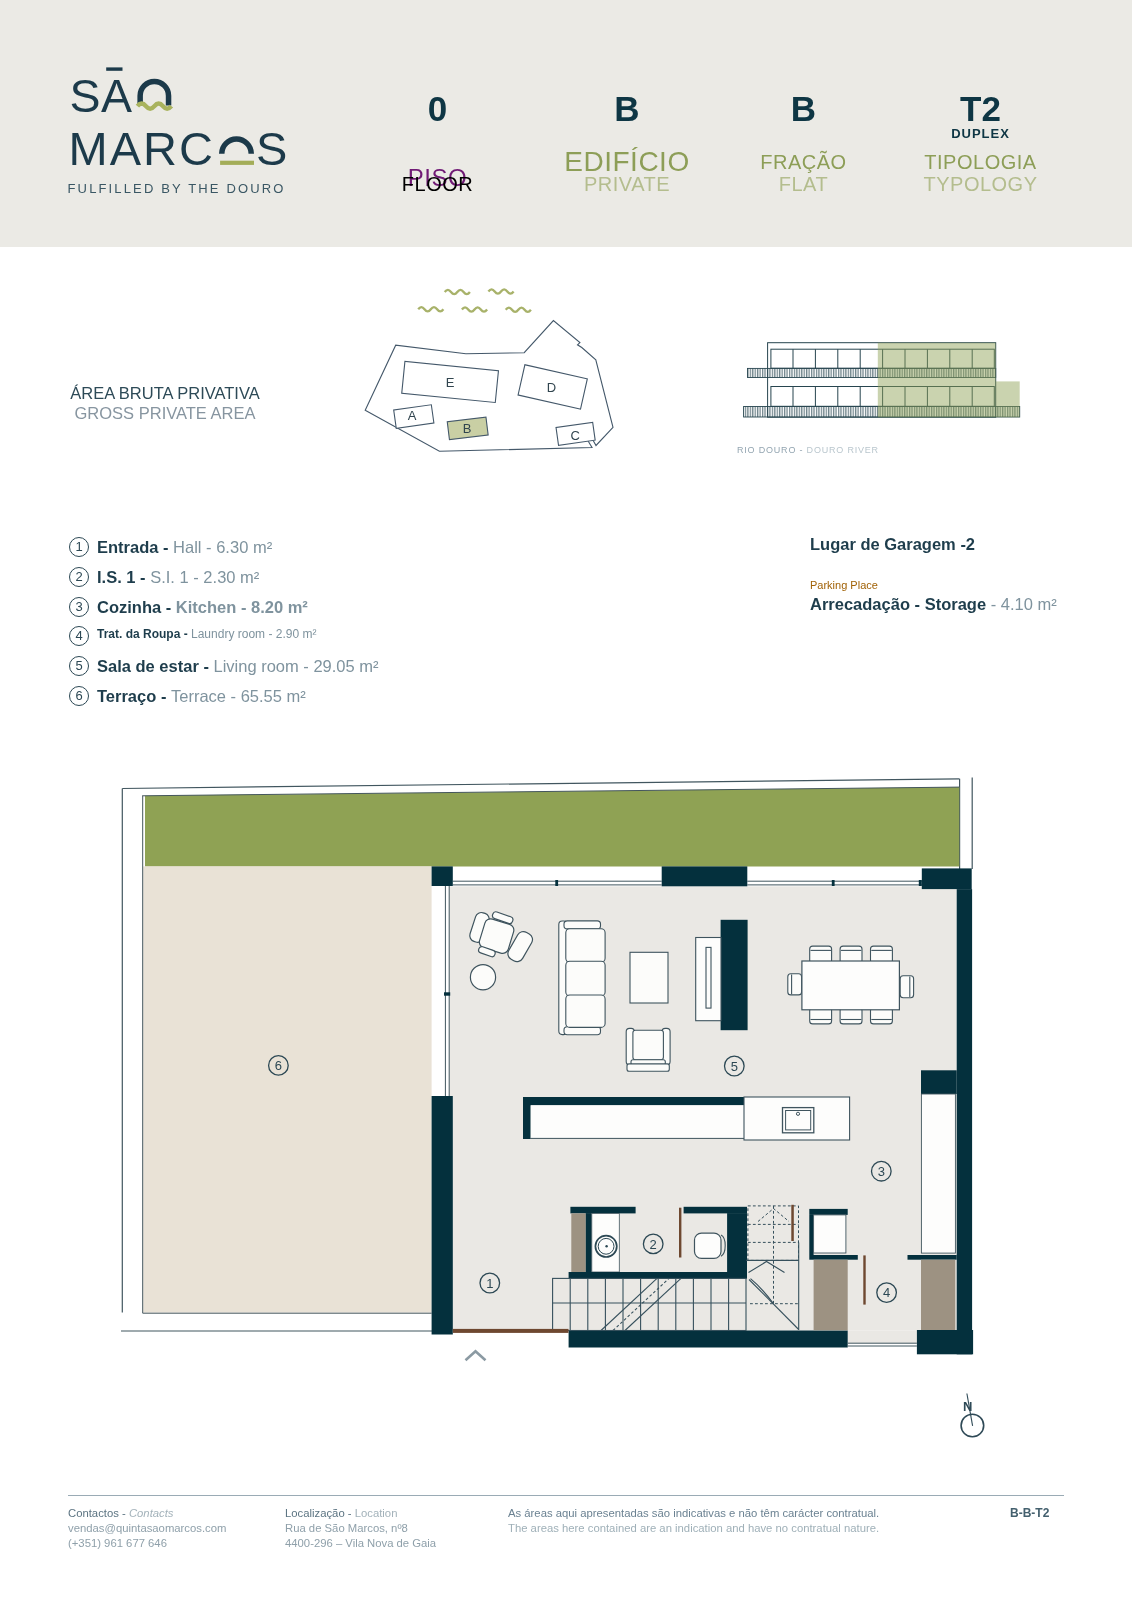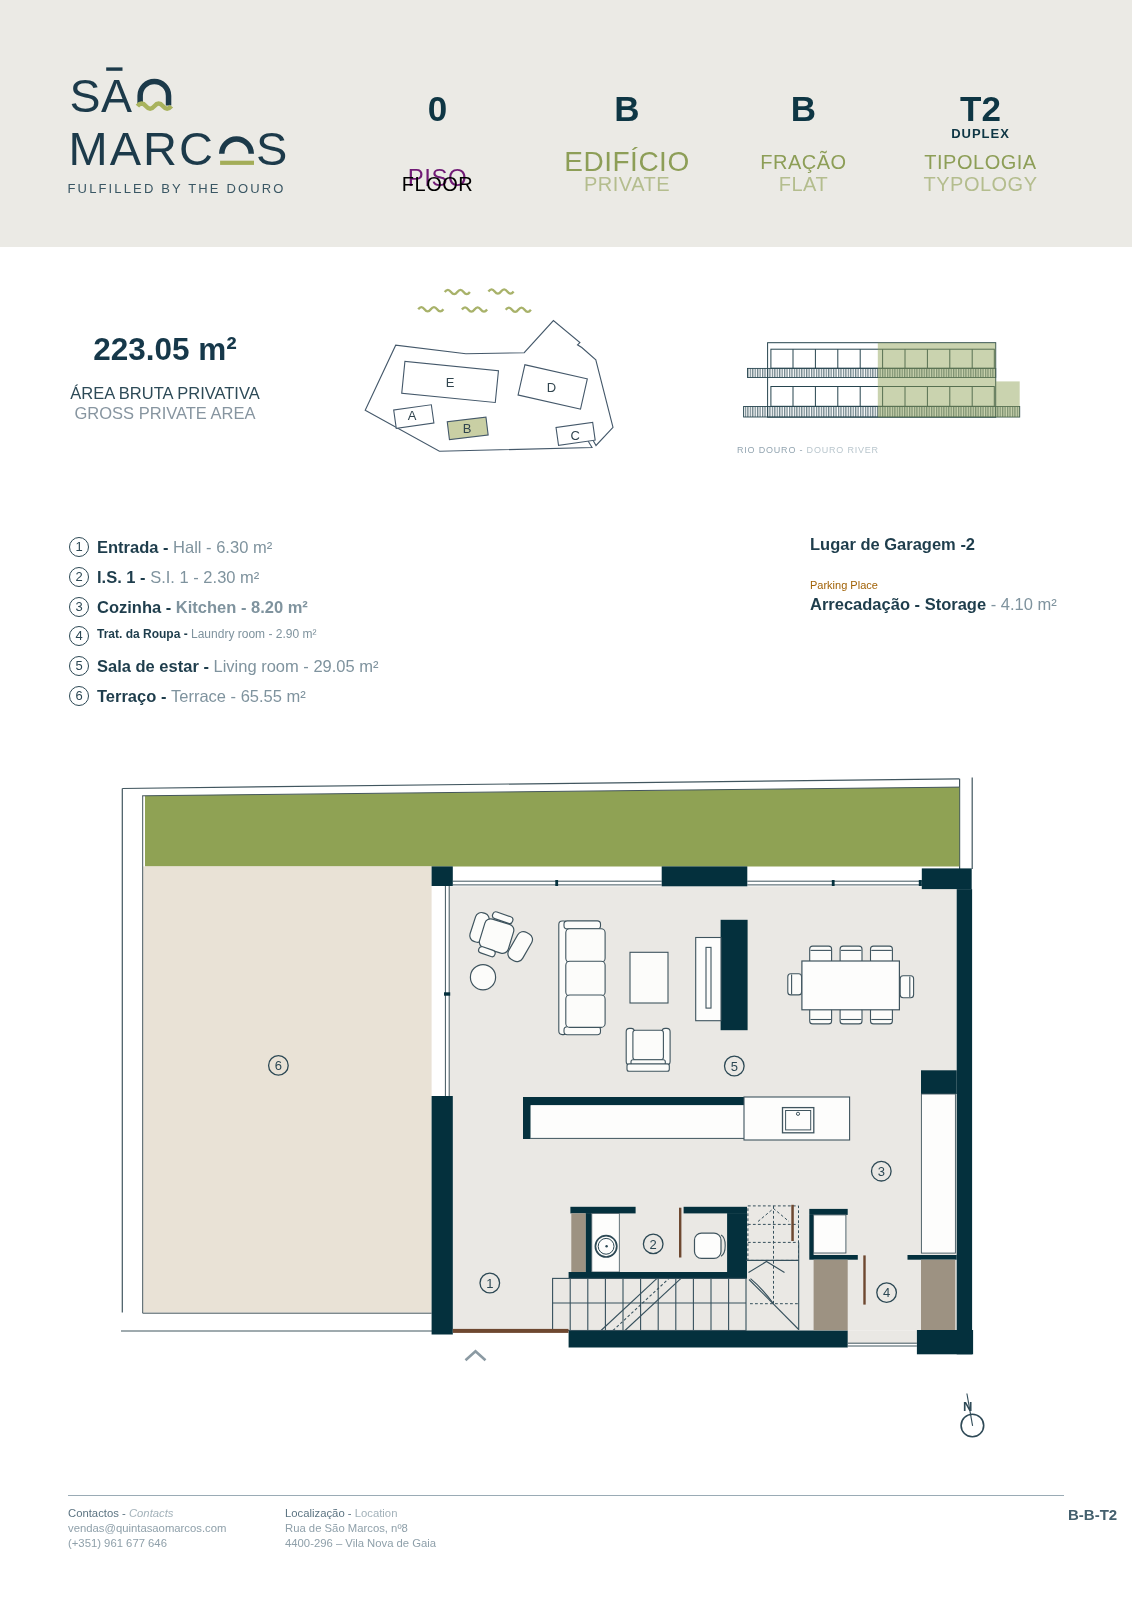--- a/index.html
+++ b/index.html
@@ -38,21 +38,20 @@
 
 <div class="abs ctr" style="left:728.5px;top:91px;width:150px;font-size:35px;line-height:35px;font-weight:700;color:#0e3644;">B</div>
 <div class="abs ctr" style="left:728.5px;top:152px;width:150px;font-size:20px;line-height:20px;color:#8d9e57;letter-spacing:0.5px;">FRAÇÃO</div>
 <div class="abs ctr" style="left:728.5px;top:173.8px;width:150px;font-size:20px;line-height:20px;color:#b4bd8e;letter-spacing:0.5px;">FLAT</div>
 
 <div class="abs ctr" style="left:905.5px;top:91px;width:150px;font-size:35px;line-height:35px;font-weight:700;color:#0e3644;">T2</div>
 <div class="abs ctr" style="left:905.5px;top:126.5px;width:150px;font-size:13px;line-height:13px;font-weight:700;color:#0e3644;letter-spacing:1px;">DUPLEX</div>
 <div class="abs ctr" style="left:905.5px;top:152px;width:150px;font-size:20px;line-height:20px;color:#8d9e57;letter-spacing:0.5px;">TIPOLOGIA</div>
 <div class="abs ctr" style="left:905.5px;top:173.8px;width:150px;font-size:20px;line-height:20px;color:#b4bd8e;letter-spacing:0.5px;">TYPOLOGY</div>
 
-<div class="abs ctr" style="left:45px;top:331px;width:240px;font-size:31.5px;font-weight:700;color:#16384a;">223.05 m²</div>
 
 <div class="abs ctr" style="left:45px;top:384px;width:240px;font-size:16.5px;color:#2d4a57;">ÁREA BRUTA PRIVATIVA</div>
 
 <div class="abs ctr" style="left:45px;top:404px;width:240px;font-size:16.5px;color:#8795a0;">GROSS PRIVATE AREA</div>
 
 <svg class="abs" style="left:350px;top:280px;" width="290" height="185" viewBox="350 280 290 185">
 
   <g stroke="#a8b26a" stroke-width="2.3" fill="none">
     <path d="M 444.7 292 q 3.2 -4.2 6.3 0 q 3.2 4.2 6.3 0 q 3.2 -4.2 6.3 0 q 3.2 4.2 6.3 0"></path>
     <path d="M 488.4 291.5 q 3.2 -4.2 6.3 0 q 3.2 4.2 6.3 0 q 3.2 -4.2 6.3 0 q 3.2 4.2 6.3 0"></path>
@@ -461,16 +460,20 @@
   vendas@quintasaomarcos.com<br>
   (+351) 961 677 646
 </div>
 
 <div class="abs" style="left:285px;top:1506px;font-size:11.3px;line-height:15.2px;color:#8fa0aa;">
   <span style="color:#5c7482;">Localização -</span> <span style="color:#a3b2ba;">Location</span><br>
   Rua de São Marcos, nº8<br>
   4400-296 – Vila Nova de Gaia
 </div>
 
-
-<div class="abs" style="left:1020px;top:1506px;font-size:15px;font-weight:700;color:#44606e;padding-left:48px;">B-B-T2</div>
-
+<div class="abs" style="left:508px;top:1506px;font-size:11.3px;line-height:15.2px;color:#6b8292;">
+  As áreas aqui apresentadas são indicativas e não têm carácter contratual.<br>
+  <span style="color:#9fb0b8;">The areas here contained are an indication and have no contratual nature.</span>
 </div>
 
+<div class="abs" style="left:962px;top:1506px;font-size:12px;font-weight:700;color:#44606e;padding-left:48px;">B-B-T2</div>
+
+</div>
+
 </body></html>

